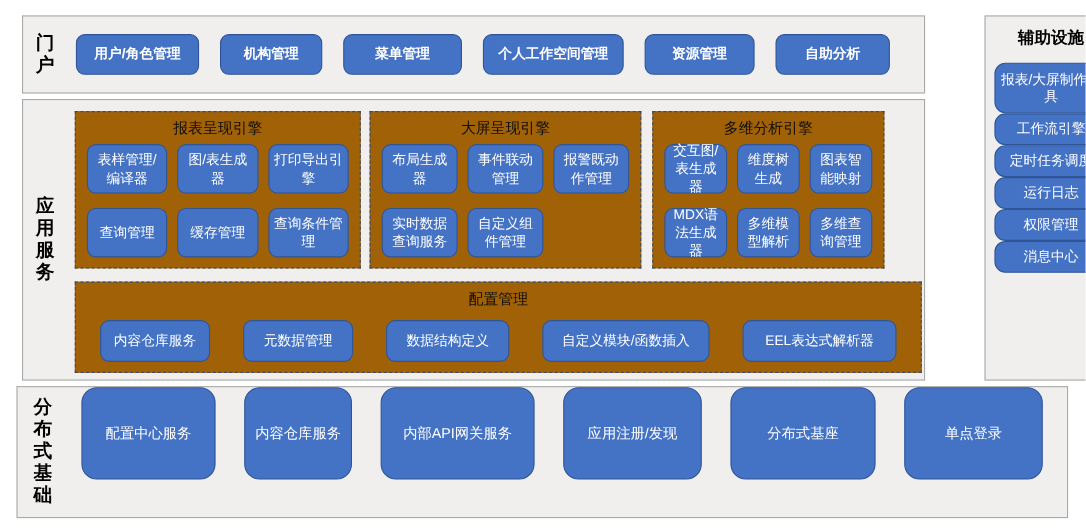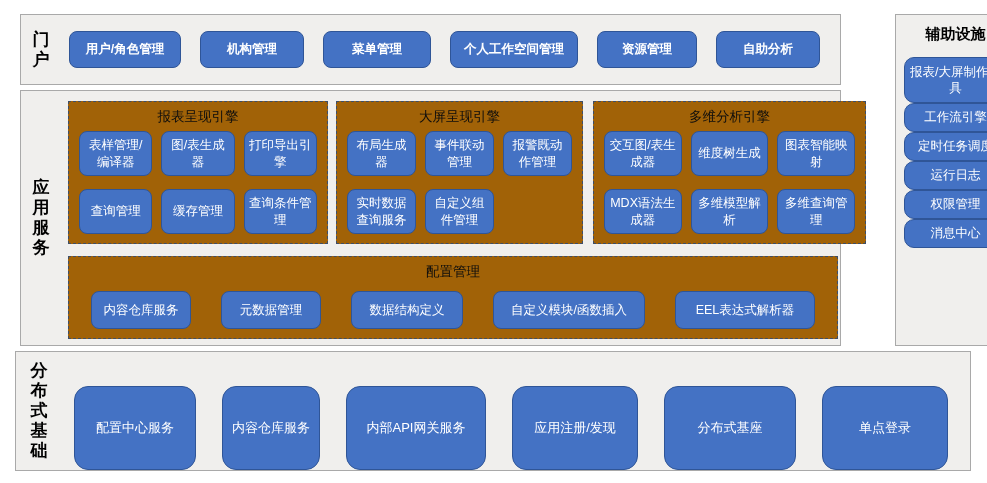--- a/index.html
+++ b/index.html
@@ -47,34 +47,34 @@
     text-align:center;font-weight:bold;font-size:15px;color:#000;margin-top:10px;
   }
   .aux-col{
     margin-top:13px;display:flex;flex-direction:column;align-items:center;
   }
   .aux-col .btn{width:104px;height:29px;border-radius:10px;}
   .aux-col .btn.tall{height:46px;}
   
   .found-row{
     position:absolute;left:58px;right:22px;top:0;bottom:0;
-    display:flex;align-items:flex-end;justify-content:space-between;
+    display:flex;align-items:flex-start;justify-content:space-between;
   }
   .found-row .btn{height:84px;border-radius:14px;font-size:13px;}
 </style>
 </head>
 <body>
 
 <div class="canvas">
 
   <div class="section" id="sec-portal" style="left:20px;top:14px;width:821px;height:71px;">
     <div class="vlabel">门户</div>
     <div class="portal-row">
       <div class="btn" style="width:112px">用户/角色管理</div>
-      <div class="btn" style="width:104px">机构管理</div>
+      <div class="btn" style="width:93px">机构管理</div>
       <div class="btn" style="width:108px">菜单管理</div>
       <div class="btn" style="width:128px">个人工作空间管理</div>
       <div class="btn" style="width:100px">资源管理</div>
       <div class="btn" style="width:104px">自助分析</div>
     </div>
   </div>
 
   <div class="section" id="sec-app" style="left:20px;top:90px;width:821px;height:256px;">
     <div class="vlabel">应用服务</div>
 
@@ -94,21 +94,21 @@
       <div class="panel-title">大屏呈现引擎</div>
       <div class="grid3">
         <div class="btn">布局生成器</div>
         <div class="btn">事件联动管理</div>
         <div class="btn">报警既动作管理</div>
         <div class="btn">实时数据查询服务</div>
         <div class="btn">自定义组件管理</div>
       </div>
     </div>
 
-    <div class="panel" style="left:572px;top:10px;width:273px;height:143px;">
+    <div class="panel" style="left:572px;top:10px;width:211px;height:143px;">
       <div class="panel-title">多维分析引擎</div>
       <div class="grid3">
         <div class="btn">交互图/表生成器</div>
         <div class="btn">维度树生成</div>
         <div class="btn">图表智能映射</div>
         <div class="btn">MDX语法生成器</div>
         <div class="btn">多维模型解析</div>
         <div class="btn">多维查询管理</div>
       </div>
     </div>

